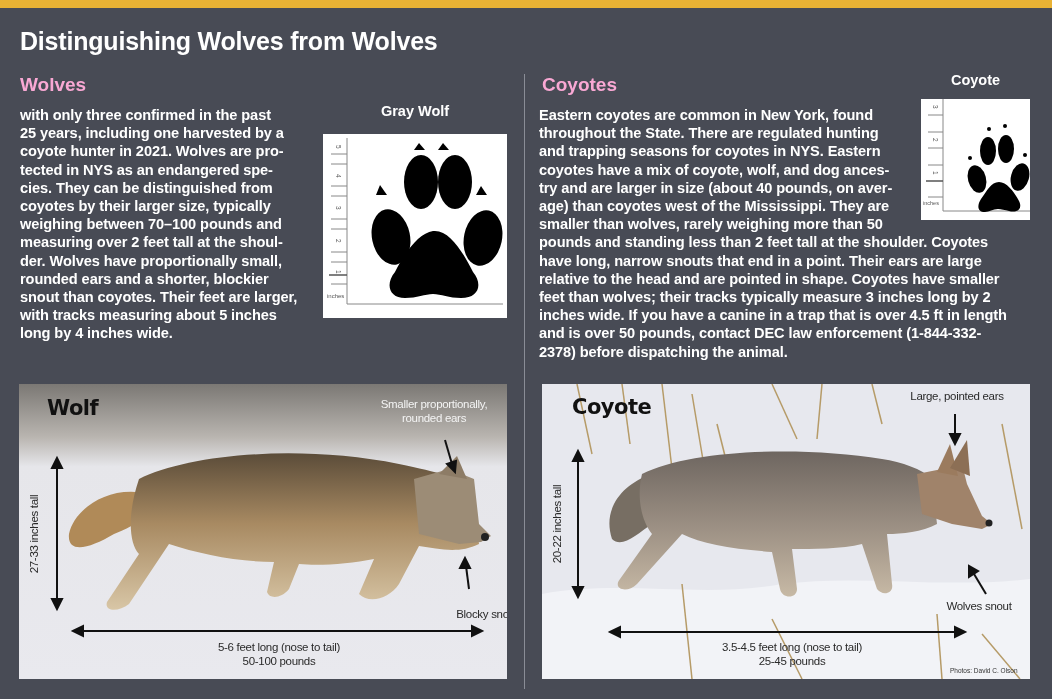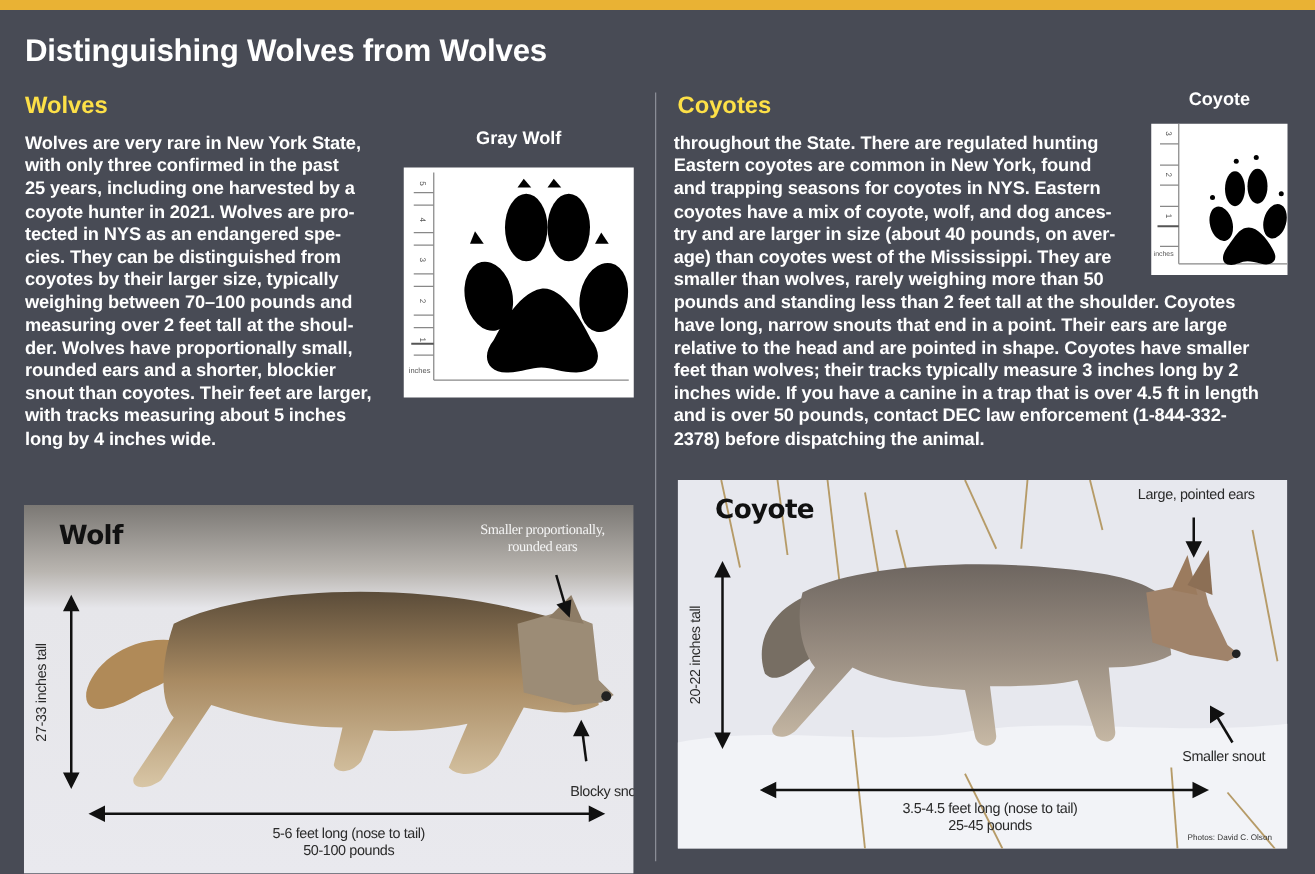--- a/index.html
+++ b/index.html
@@ -17,21 +17,21 @@
   .page-title {
     position: absolute; left: 20px; top: 27px;
     font-size: 25px; font-weight: bold; letter-spacing: -0.2px;
     color: #ffffff;
   }
   .divider {
     position: absolute; left: 524px; top: 74px; width: 1px; height: 615px;
     background: #8a8d96;
   }
   .section-heading {
-    position: absolute; font-size: 19px; font-weight: bold; color: #fde047;
+    position: absolute; font-size: 19px; font-weight: bold; color: #f9a8d4;
   }
   .body-text {
     position: absolute;
     font-size: 14.6px; font-weight: bold; line-height: 18.2px; color: #fff;
     letter-spacing: -0.1px;
   }
   .line { display: block; white-space: nowrap; }
   .track-caption {
     position: absolute; font-size: 14.5px; font-weight: bold; color: #fff;
     text-align: center;
@@ -46,21 +46,21 @@
   .photo svg { display: block; }
   .photo-label {
     position: absolute; font-family: "DejaVu Sans", sans-serif; font-weight: bold;
     color: #111; font-size: 21px; letter-spacing: -0.5px;
   }
   .annot {
     position: absolute; font-family: "Liberation Sans", sans-serif; font-size: 11.5px;
     text-align: center; line-height: 14px; letter-spacing: -0.3px;
   }
   .annot.dark { color: #2a2a2a; }
-  .annot.light { color: #f4f4f4; font-family: Liberation Serif, serif; }
+  .annot.light { color: #f4f4f4; }
   .vert-label {
     position: absolute; font-family: "Liberation Sans", sans-serif; font-size: 11.5px;
     color: #2a2a2a; transform: rotate(-90deg); transform-origin: center center;
     white-space: nowrap; letter-spacing: -0.3px;
   }
   .credit {
     position: absolute; font-size: 6.5px; color: #333; font-family: "Liberation Sans", sans-serif;
   }
 </style>
 </head>
@@ -69,21 +69,20 @@
 <div class="top-bar"></div>
 
 <h1 class="page-title">Distinguishing Wolves from Wolves</h1>
 
 <div class="divider"></div>
 
 <section>
   <h2 class="section-heading" style="left:20px; top:74px;">Wolves</h2>
 
   <div class="body-text" style="left:20px; top:106px;">
-    <span class="line">Wolves are very rare in New York State,</span>
     <span class="line">with only three confirmed in the past</span>
     <span class="line">25 years, including one harvested by a</span>
     <span class="line">coyote hunter in 2021. Wolves are pro-</span>
     <span class="line">tected in NYS as an endangered spe-</span>
     <span class="line">cies. They can be distinguished from</span>
     <span class="line">coyotes by their larger size, typically</span>
     <span class="line">weighing between 70–100 pounds and</span>
     <span class="line">measuring over 2 feet tall at the shoul-</span>
     <span class="line">der. Wolves have proportionally small,</span>
     <span class="line">rounded ears and a shorter, blockier</span>
@@ -127,21 +126,21 @@
         <path d="M158 52 l6 9 h-11 z"></path>
         <ellipse cx="98" cy="48" rx="17" ry="27"></ellipse>
         <ellipse cx="132" cy="48" rx="17" ry="27"></ellipse>
         <ellipse cx="68" cy="103" rx="19" ry="28" transform="rotate(-12 68 103)"></ellipse>
         <ellipse cx="160" cy="104" rx="19" ry="28" transform="rotate(12 160 104)"></ellipse>
         <path d="M110 97 C126 95 140 118 150 138 C160 150 156 164 138 164 C126 164 118 160 110 160 C102 160 94 164 82 164 C66 164 62 150 72 138 C82 118 96 99 110 97 Z"></path>
       </g>
     </svg>
   </div>
 
-  <div class="photo" style="left:19px; top:384px; width:488px; height:295px;margin-top:20px;">
+  <div class="photo" style="left:19px; top:384px; width:488px; height:295px;">
     <svg width="488" height="295" viewBox="0 0 488 295">
       <defs>
         <linearGradient id="wbg" x1="0" y1="0" x2="0" y2="1">
           <stop offset="0" stop-color="#7b7874"></stop>
           <stop offset="0.18" stop-color="#b9b5b0"></stop>
           <stop offset="0.28" stop-color="#e6e6ea"></stop>
           <stop offset="1" stop-color="#e9e9ee"></stop>
         </linearGradient>
         <linearGradient id="wfur" x1="0" y1="0" x2="0" y2="1">
           <stop offset="0" stop-color="#5b4c39"></stop>
@@ -187,22 +186,22 @@
       <span class="line">5-6 feet long (nose to tail)</span>
       <span class="line">50-100 pounds</span>
     </div>
   </div>
 </section>
 
 <section>
   <h2 class="section-heading" style="left:542px; top:74px;text-align:center;">Coyotes</h2>
 
   <div class="body-text" style="left:539px; top:106px;">
+    <span class="line">Eastern coyotes are common in New York, found</span>
     <span class="line">throughout the State. There are regulated hunting</span>
-    <span class="line">Eastern coyotes are common in New York, found</span>
     <span class="line">and trapping seasons for coyotes in NYS. Eastern</span>
     <span class="line">coyotes have a mix of coyote, wolf, and dog ances-</span>
     <span class="line">try and are larger in size (about 40 pounds, on aver-</span>
     <span class="line">age) than coyotes west of the Mississippi. They are</span>
     <span class="line">smaller than wolves, rarely weighing more than 50</span>
     <span class="line">pounds and standing less than 2 feet tall at the shoulder. Coyotes</span>
     <span class="line">have long, narrow snouts that end in a point. Their ears are large</span>
     <span class="line">relative to the head and are pointed in shape. Coyotes have smaller</span>
     <span class="line">feet than wolves; their tracks typically measure 3 inches long by 2</span>
     <span class="line">inches wide. If you have a canine in a trap that is over 4.5 ft in length</span>
@@ -289,21 +288,21 @@
         <path d="M68 248 l10 -5 v10 z"></path>
         <path d="M423 248 l-10 -5 v10 z"></path>
         <line x1="413" y1="30" x2="413" y2="52"></line>
         <path d="M413 60 l-5 -10 h10 z"></path>
         <line x1="444" y1="210" x2="432" y2="190"></line>
         <path d="M427 182 l0 11 l9 -6 z"></path>
       </g>
     </svg>
     <div class="photo-label" style="left:30px; top:11px;">Coyote</div>
     <div class="annot dark" style="left:355px; top:5px; width:120px;">Large, pointed ears</div>
-    <div class="annot dark" style="left:392px; top:215px; width:90px;">Smaller snout</div>
+    <div class="annot dark" style="left:392px; top:215px; width:90px;">Wolves snout</div>
     <div class="vert-label" style="left:-35px; top:134px; width:100px; text-align:center;">20-22 inches tall</div>
     <div class="annot dark" style="left:140px; top:256px; width:220px;">
       <span class="line">3.5-4.5 feet long (nose to tail)</span>
       <span class="line">25-45 pounds</span>
     </div>
     <div class="credit" style="left:408px; top:283px;">Photos: David C. Olson</div>
   </div>
 </section>
 
 </body></html>

